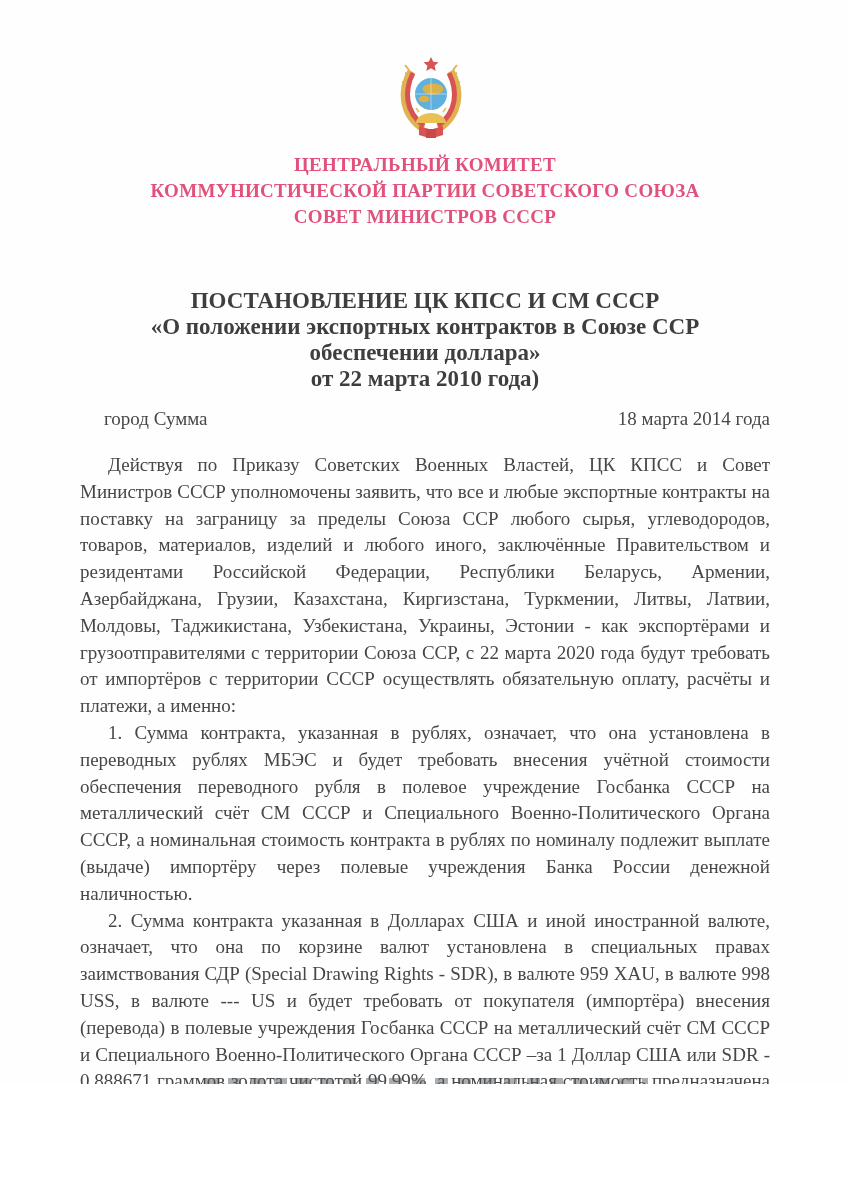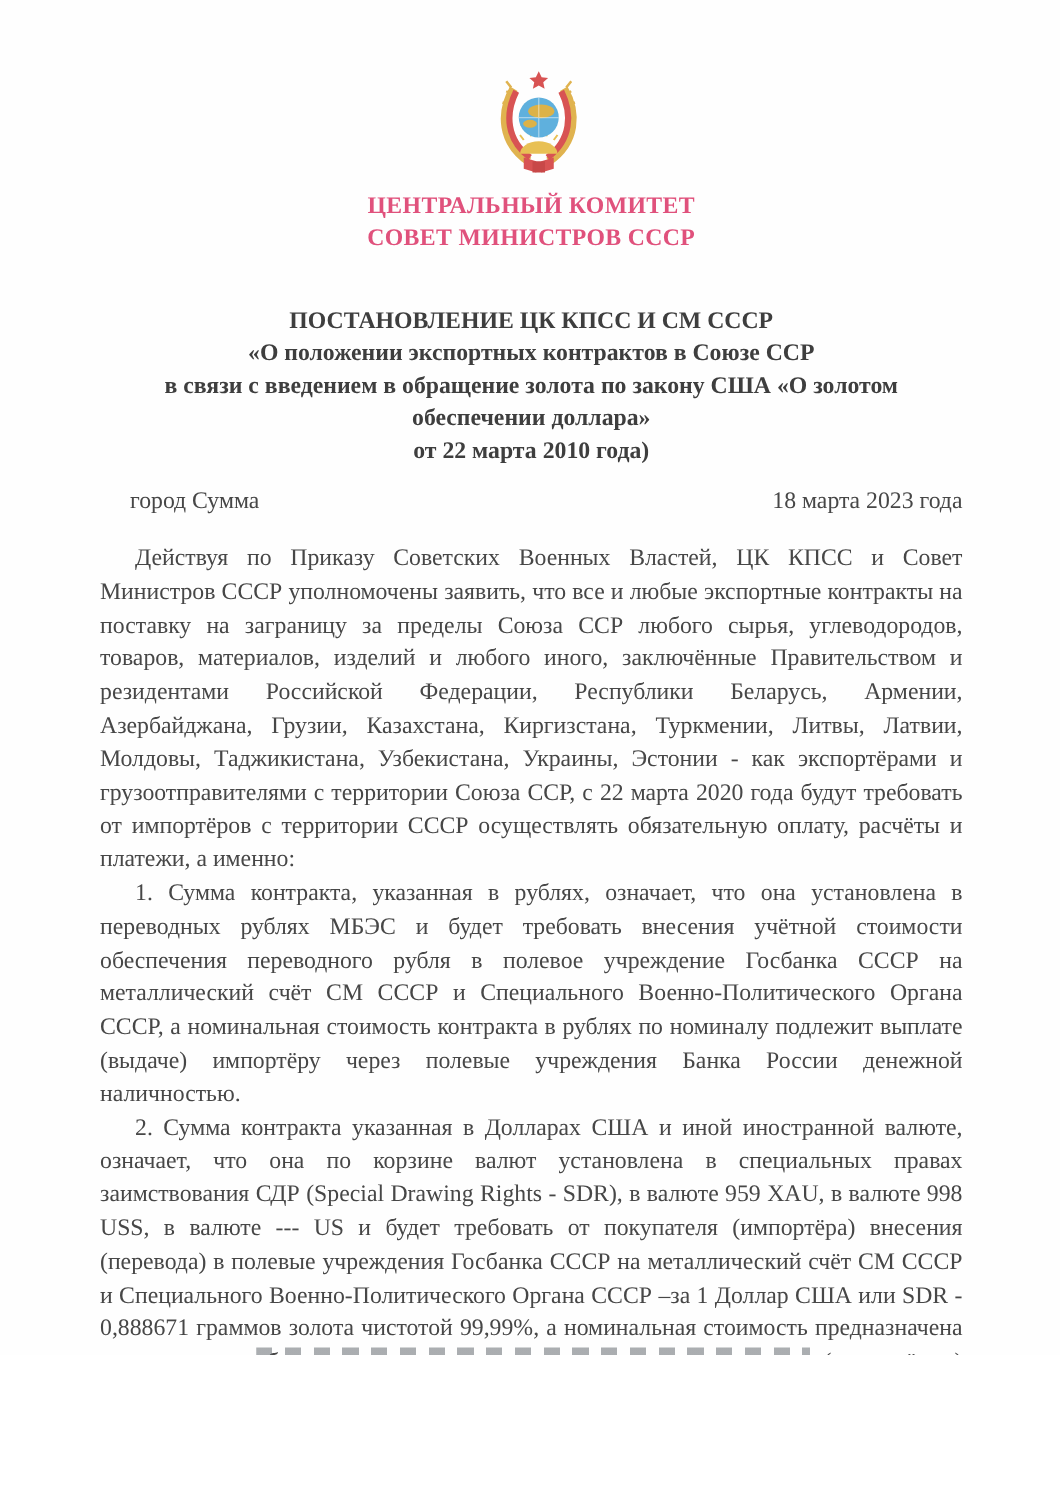--- a/index.html
+++ b/index.html
@@ -31,25 +31,25 @@
   .org-header{
     margin-top:10px;
     text-align:center;
     color:var(--pink);
     font-weight:bold;
     font-size:19px;
     line-height:26px;
     letter-spacing:0.3px;
   }
   .decree-title{
-    margin-top:40px;
+    margin-top:58px;
     text-align:center;
     color:var(--title-ink);
     font-weight:bold;
-    font-size:19px;
+    font-size:23px;
     line-height:26px;
   }
   .meta-row{
     margin-top:16px;
     display:flex;
     justify-content:space-between;
     align-items:baseline;
     font-size:19px;
   }
   .meta-row .place{padding-left:24px;}
@@ -118,34 +118,34 @@
         <path d="M34 22 v32 M18 38 h32" stroke="rgba(255,255,255,0.45)" stroke-width="1"></path>
 
         <path d="M22 70 l10 3 v9 l-10-3z" fill="#d85353"></path>
         <path d="M46 70 l-10 3 v9 l10-3z" fill="#d85353"></path>
         <rect x="29" y="73" width="10" height="9" fill="#c84848"></rect>
       </svg>
     </div>
 
     <div class="org-header">
       <div>ЦЕНТРАЛЬНЫЙ КОМИТЕТ</div>
+      <div>КОММУНИСТИЧЕСКОЙ ПАРТИИ СОВЕТСКОГО СОЮЗА</div>
       <div>СОВЕТ МИНИСТРОВ СССР</div>
     </div>
 
     <div class="decree-title">
       <div>ПОСТАНОВЛЕНИЕ ЦК КПСС И СМ СССР</div>
       <div>«О положении экспортных контрактов в Союзе ССР</div>
-      <div>в связи с введением в обращение золота по закону США «О золотом</div>
       <div>обеспечении доллара»</div>
       <div>от 22 марта 2010 года)</div>
     </div>
 
     <div class="meta-row">
       <span class="place">город Сумма</span>
-      <span class="date">18 марта 2023 года</span>
+      <span class="date">18 марта 2014 года</span>
     </div>
 
     <div class="body-text">
       <p>Действуя по Приказу Советских Военных Властей, ЦК КПСС и Совет Министров СССР уполномочены заявить, что все и любые экспортные контракты на поставку на заграницу за пределы Союза ССР любого сырья, углеводородов, товаров, материалов, изделий и любого иного, заключённые Правительством и резидентами Российской Федерации, Республики Беларусь, Армении, Азербайджана, Грузии, Казахстана, Киргизстана, Туркмении, Литвы, Латвии, Молдовы, Таджикистана, Узбекистана, Украины, Эстонии - как экспортёрами и грузоотправителями с территории Союза ССР, с 22 марта 2020 года будут требовать от импортёров с территории СССР осуществлять обязательную оплату, расчёты и платежи, а именно:</p>
       <p>1. Сумма контракта, указанная в рублях, означает, что она установлена в переводных рублях МБЭС и будет требовать внесения учётной стоимости обеспечения переводного рубля в полевое учреждение Госбанка СССР на металлический счёт СМ СССР и Специального Военно-Политического Органа СССР, а номинальная стоимость контракта в рублях по номиналу подлежит выплате (выдаче) импортёру через полевые учреждения Банка России денежной наличностью.</p>
       <p>2. Сумма контракта указанная в Долларах США и иной иностранной валюте, означает, что она по корзине валют установлена в специальных правах заимствования СДР (Special Drawing Rights - SDR), в валюте 959 XAU, в валюте 998 USS, в валюте --- US и будет требовать от покупателя (импортёра) внесения (перевода) в полевые учреждения Госбанка СССР на металлический счёт СМ СССР и Специального Военно-Политического Органа СССР –за 1 Доллар США или SDR - 0,888671 граммов золота чистотой 99,99%, а номинальная стоимость предназначена для открытия обеспечительного депозита и внесения покупателем (импортёром) залога в системе Госбанка СССР и Банка России для</p>
     </div>
 
   </div>
 

